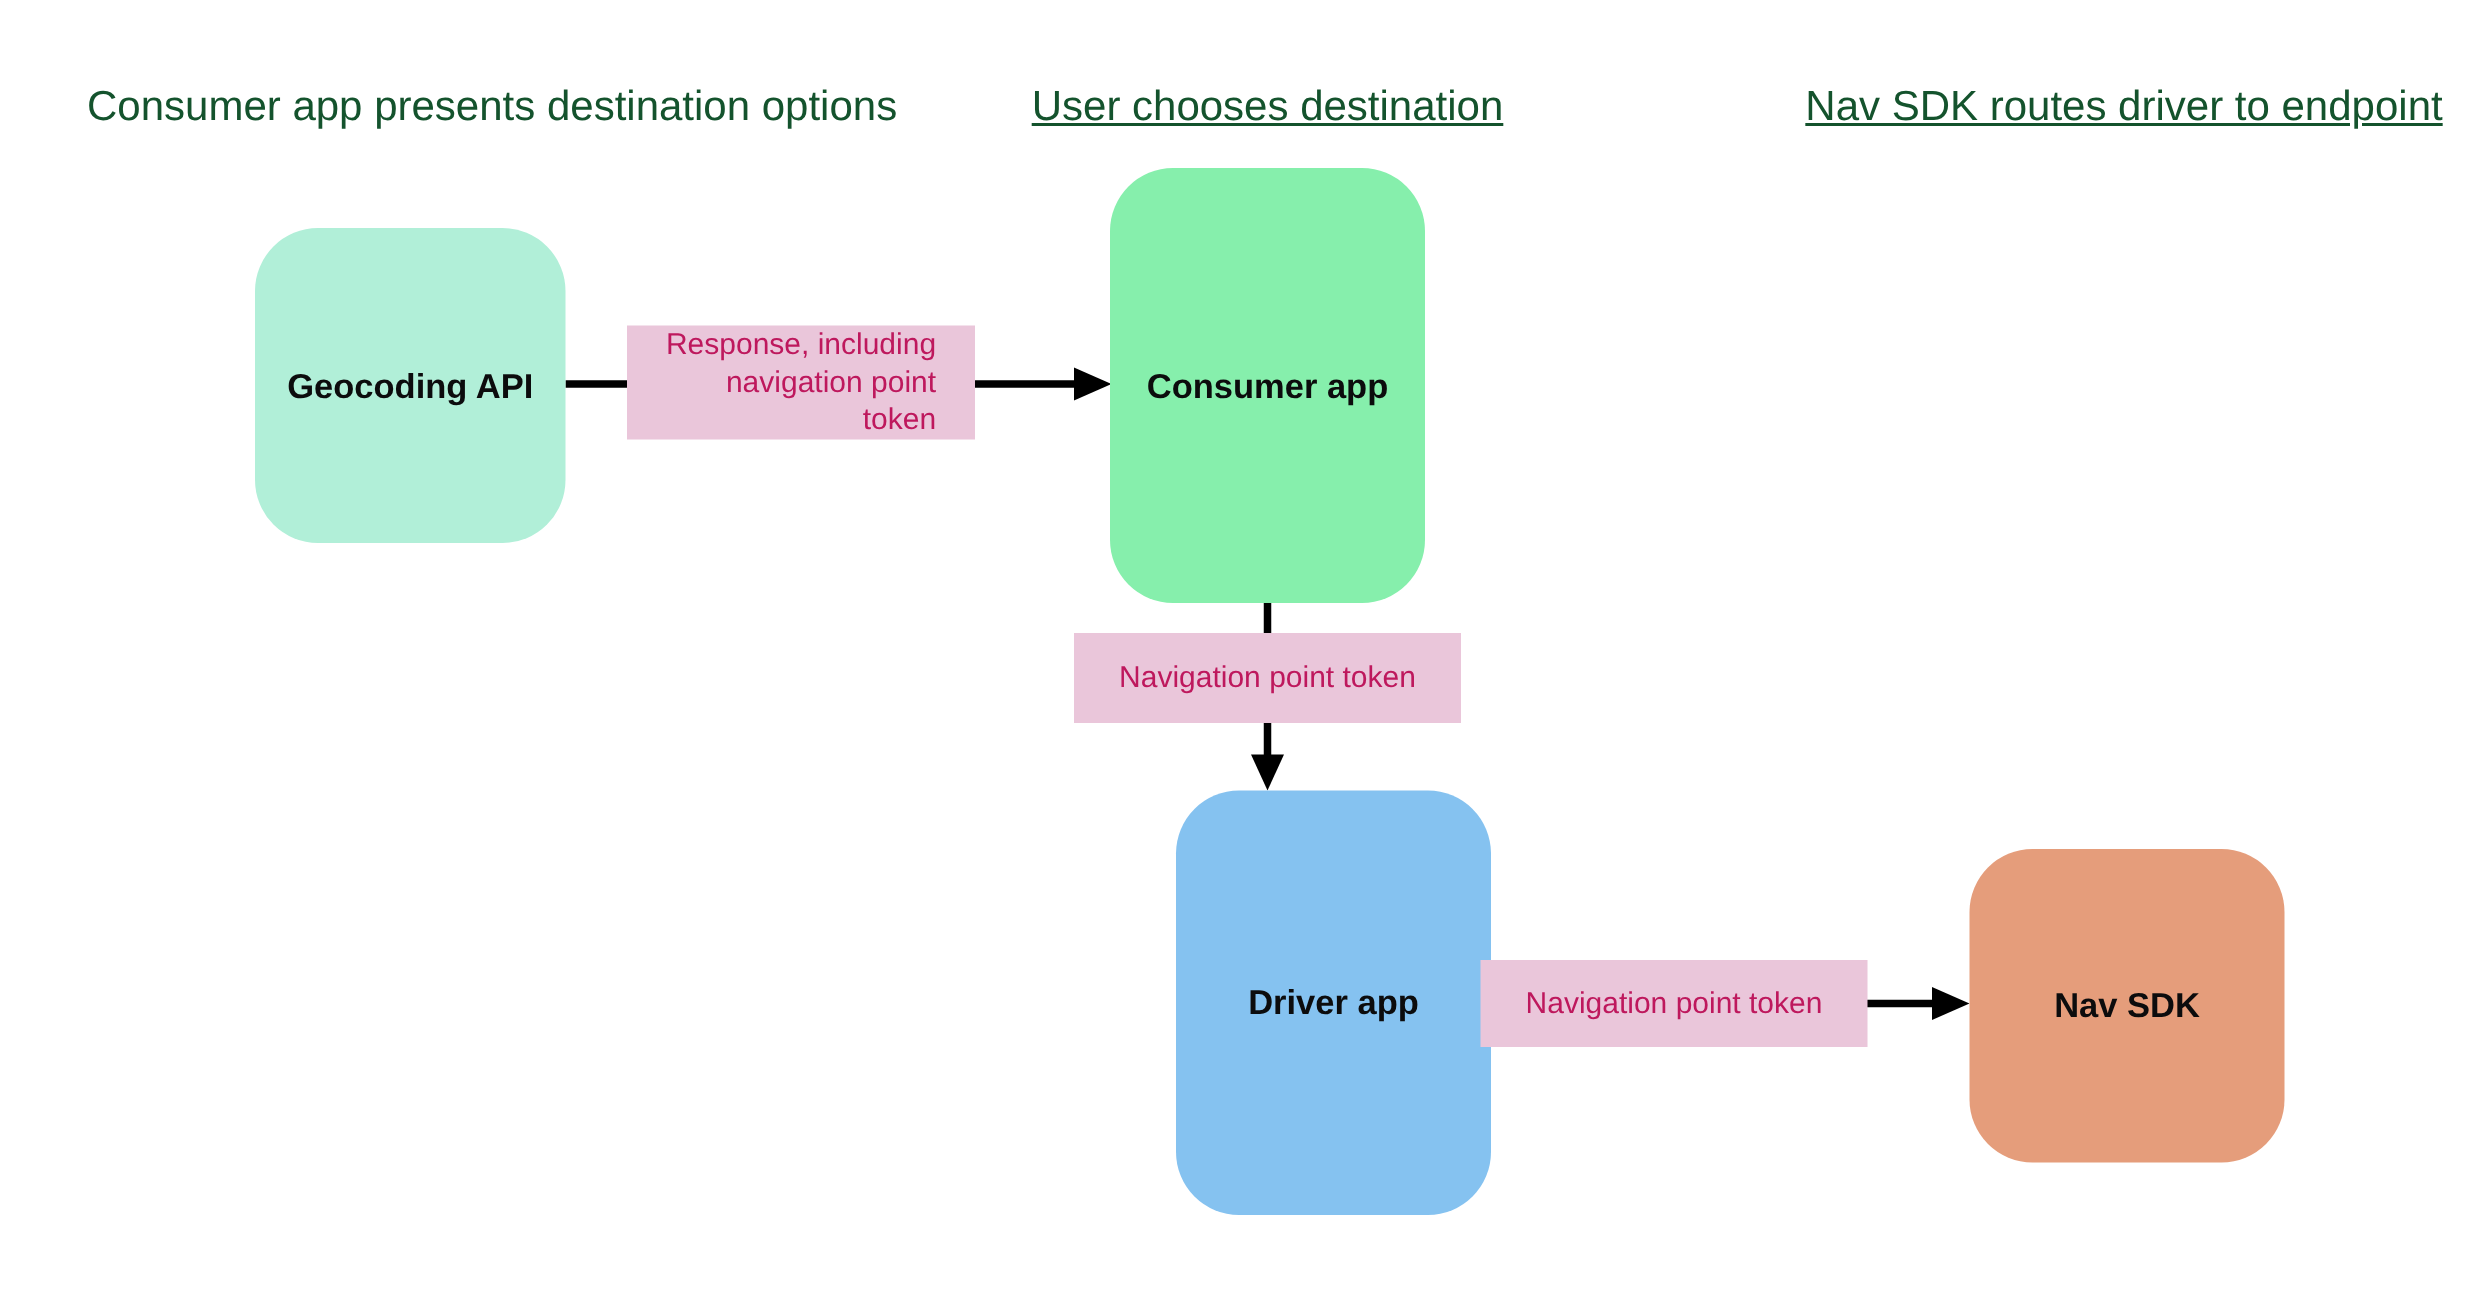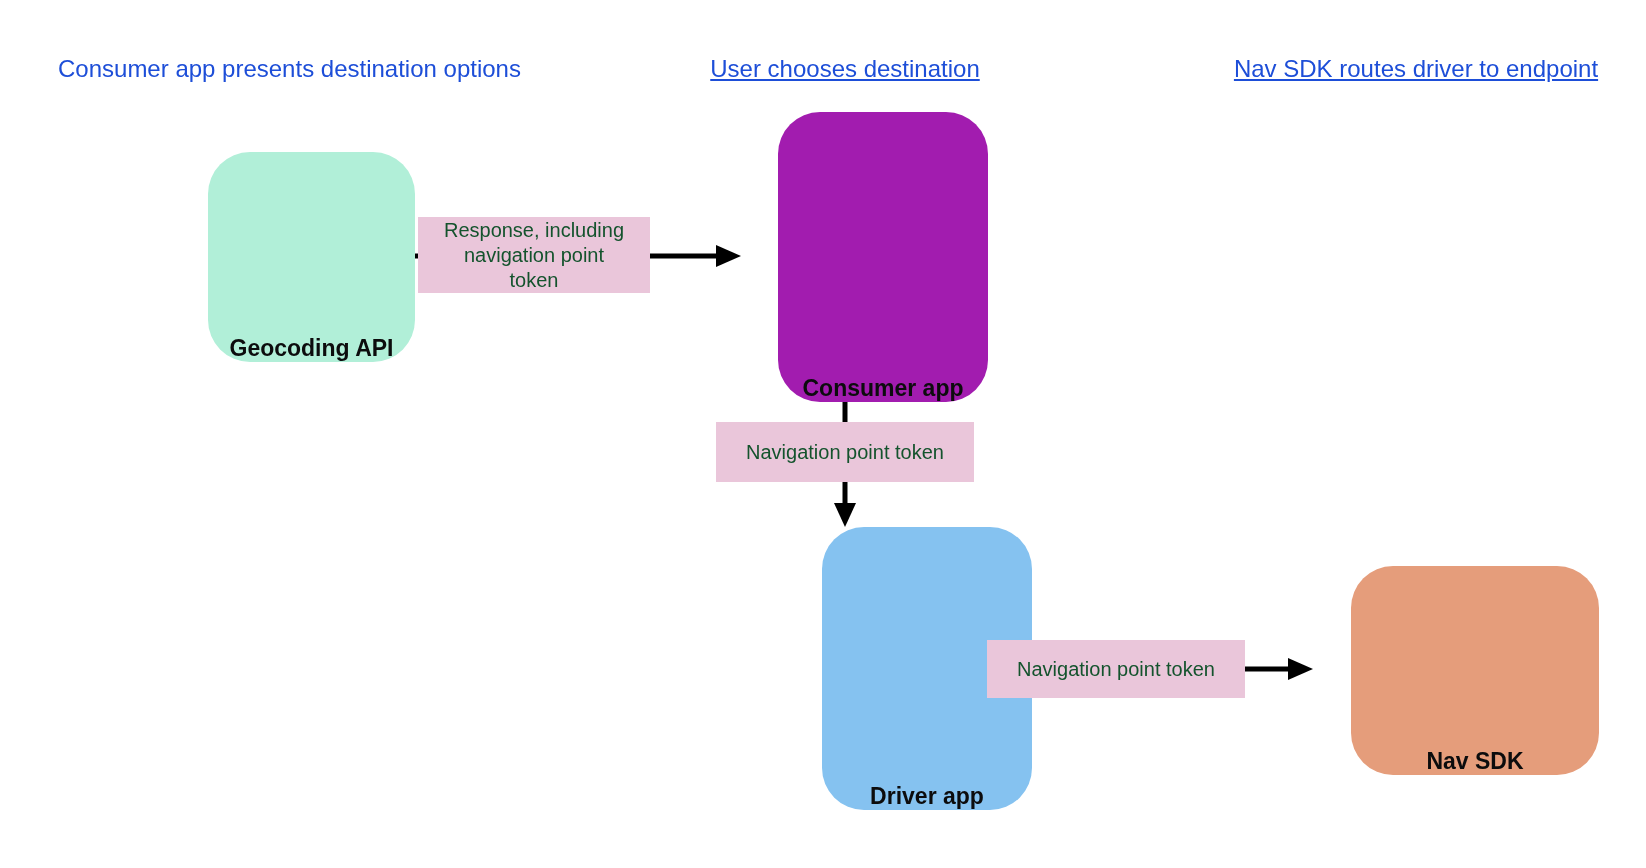--- a/index.html
+++ b/index.html
@@ -11,23 +11,23 @@
     width: 1646px;
     height: 868px;
     background: #ffffff;
     overflow: hidden;
   }
 
   
   .col-header {
     position: absolute;
     top: 55px;
-    font-size: 24px;
+    font-size: 28px;
     font-weight: 400;
-    color: #1d4ed8;
+    color: #14532d;
     white-space: nowrap;
   }
   .col-header--left   { left: 58px; }
   .col-header--center { left: 845px;  transform: translateX(-50%); text-decoration: underline; }
   .col-header--right  { left: 1416px; transform: translateX(-50%); text-decoration: underline; }
 
   
   .arrows {
     position: absolute;
     left: 0; top: 0;
@@ -35,45 +35,44 @@
     pointer-events: none;
   }
   .arrows line    { stroke: #000000; stroke-width: 5; }
   .arrows polygon { fill: #000000; }
 
   
   .node {
     position: absolute;
     border-radius: 42px;
     display: flex;
-    align-items: flex-end;
+    align-items: center;
     justify-content: center;
-    margin-left: 38px;
   }
   .node__label {
     font-size: 23px;
     font-weight: 700;
     color: #0c0c0d;
     text-align: center;
   }
   .node--geocoding { left: 170px;  top: 152px; width: 207px; height: 210px; }
   .node--consumer  { left: 740px;  top: 112px; width: 210px; height: 290px; }
   .node--driver    { left: 784px;  top: 527px; width: 210px; height: 283px; }
-  .node--navsdk    { left: 1313px; top: 566px; width: 248px; height: 209px; }
+  .node--navsdk    { left: 1313px; top: 566px; width: 210px; height: 209px; }
 
   
   .edge-label {
     position: absolute;
     display: flex;
     align-items: center;
     justify-content: center;
-    text-align: center;
+    text-align: right;
     font-size: 20px;
     line-height: 25px;
-    color: #14532d;
+    color: #be185d;
     white-space: pre-line;
   }
   .edge-label--response { left: 418px; top: 217px; width: 232px; height: 76px; }
   .edge-label--token1   { left: 716px; top: 422px; width: 258px; height: 60px; }
   .edge-label--token2   { left: 987px; top: 640px; width: 258px; height: 58px; }
 </style>
 </head>
 <body>
 
 <div class="canvas">
@@ -94,21 +93,21 @@
     <g>
       <line x1="950" y1="669" x2="1290" y2="669"></line>
       <polygon points="1288,658 1288,680 1313,669"></polygon>
     </g>
   </svg>
 
   <div class="node node--geocoding" style="background-color: rgb(177, 239, 216);">
     <span class="node__label">Geocoding API</span>
   </div>
 
-  <div class="node node--consumer" style="background-color: #a21caf;">
+  <div class="node node--consumer" style="background-color: #86efac;">
     <span class="node__label">Consumer app</span>
   </div>
 
   <div class="node node--driver" style="background-color: rgb(133, 194, 240);">
     <span class="node__label">Driver app</span>
   </div>
 
   <div class="node node--navsdk" style="background-color: rgb(229, 157, 123);">
     <span class="node__label">Nav SDK</span>
   </div>

